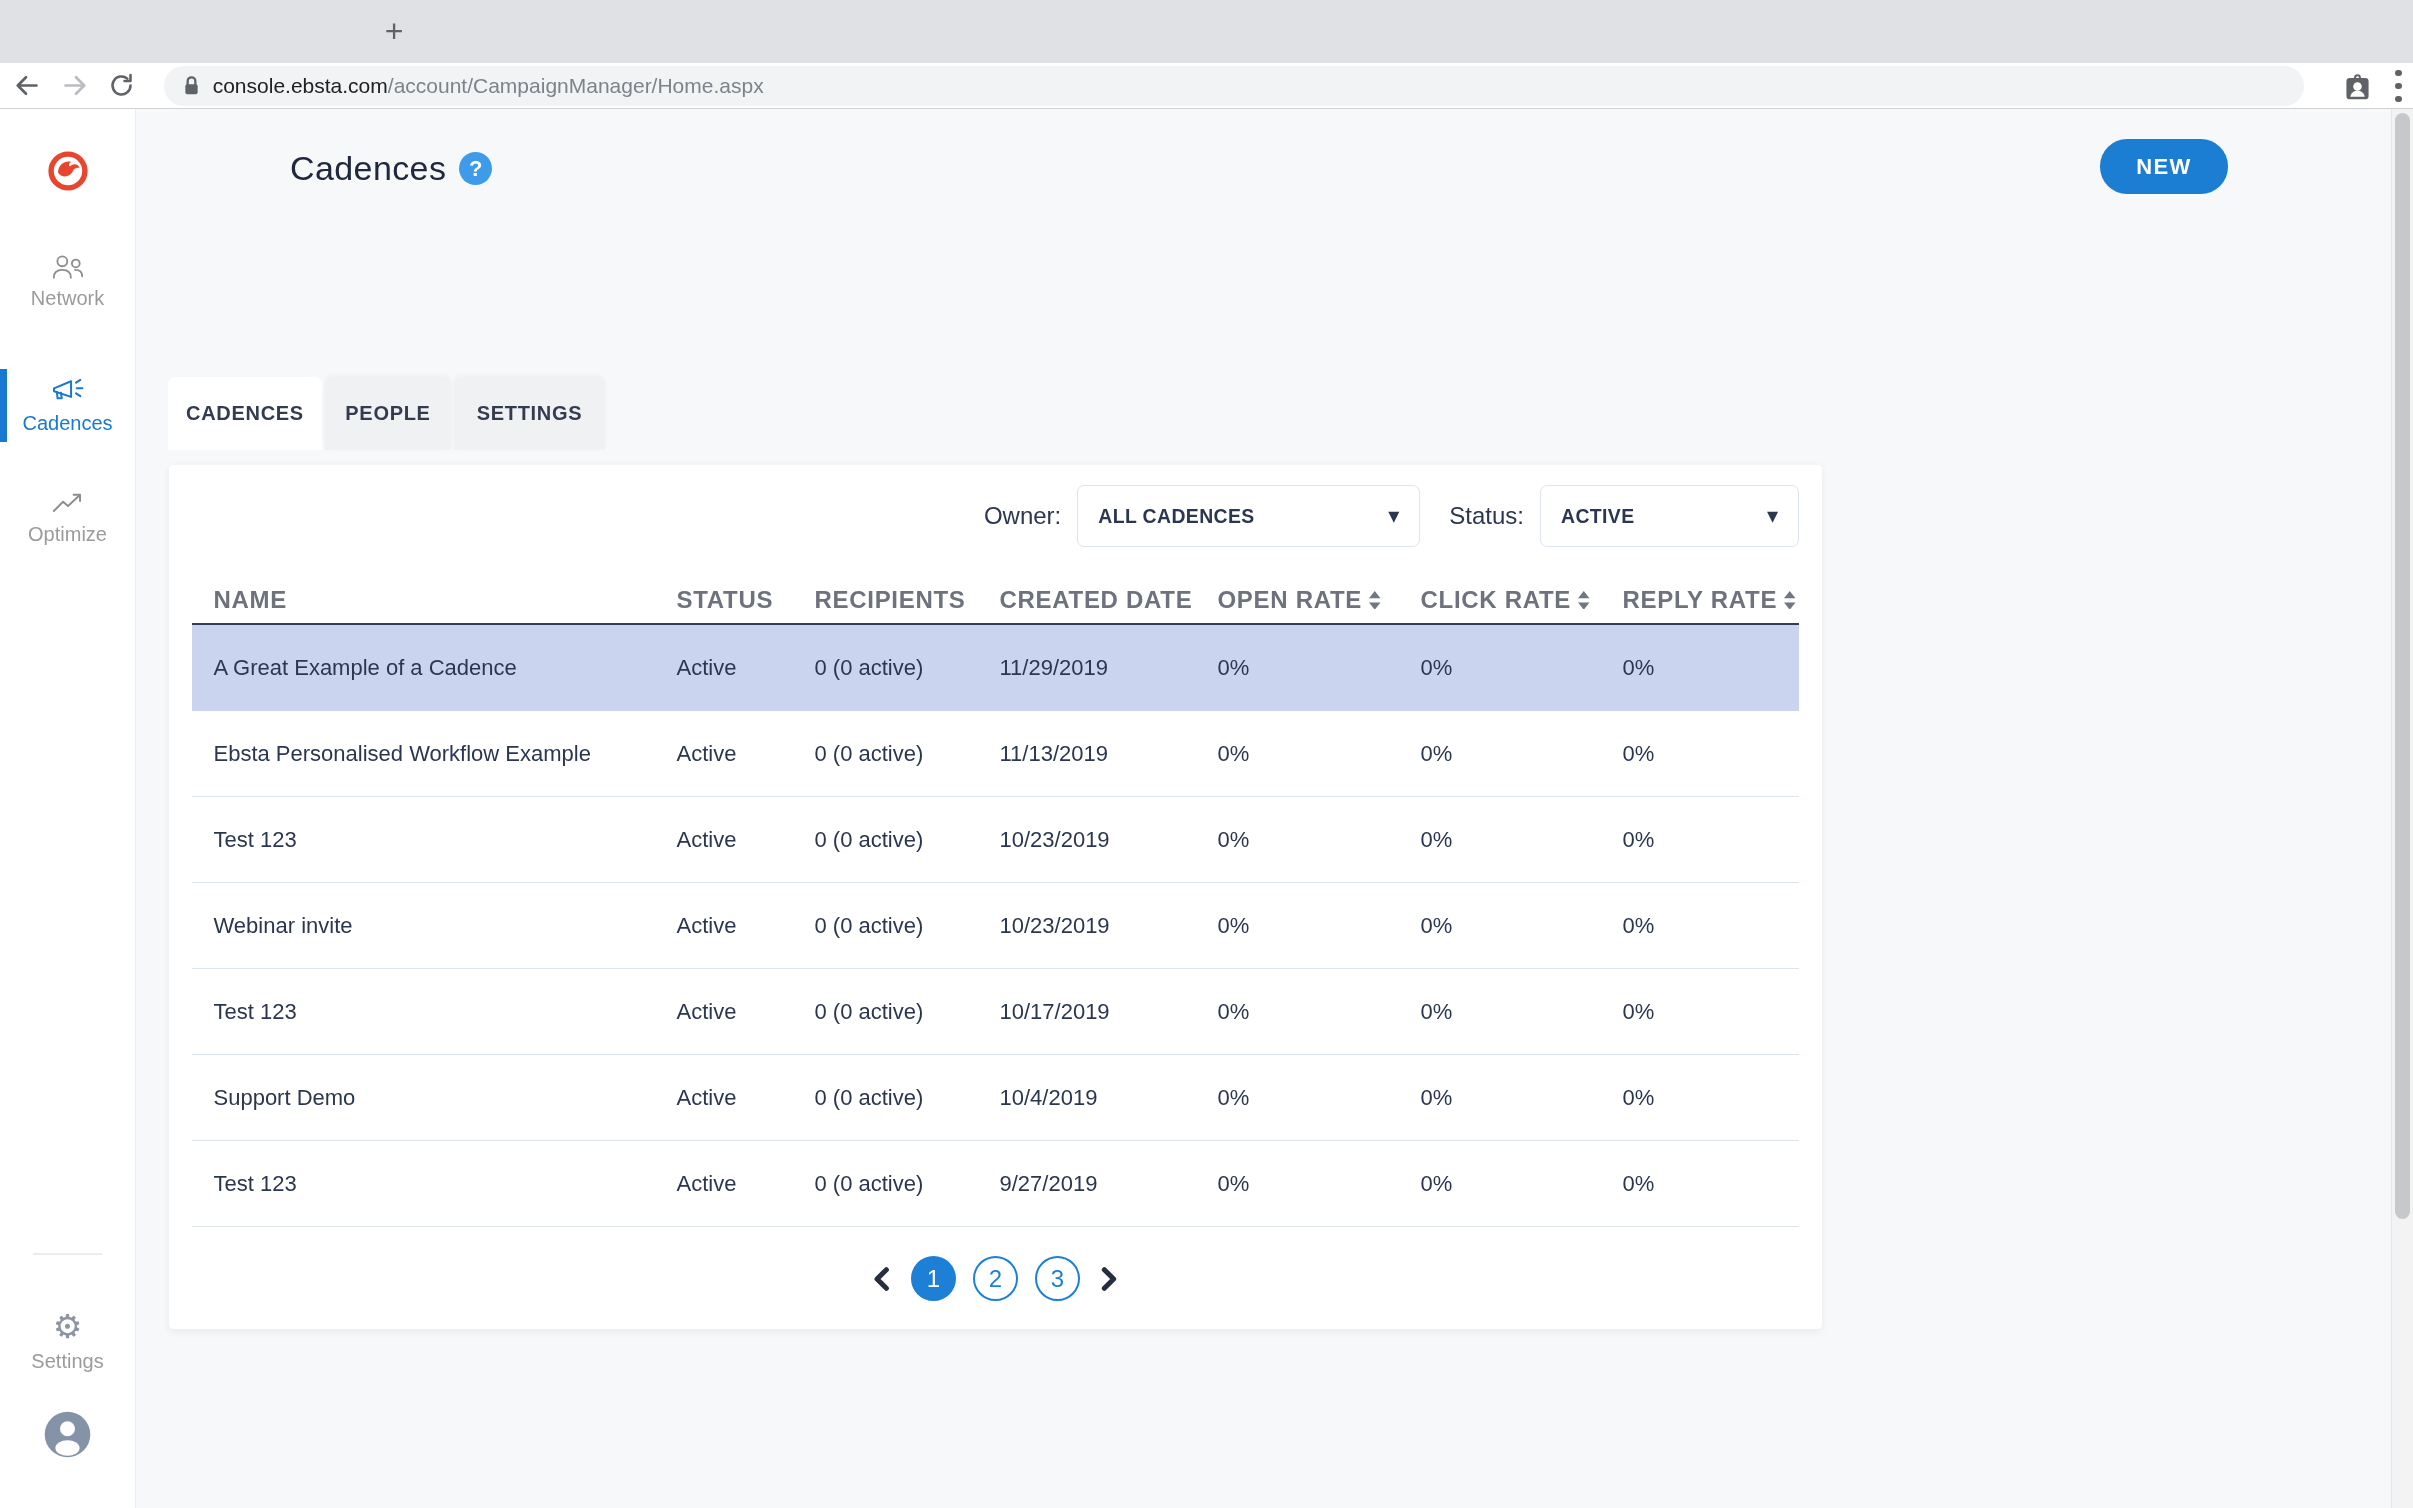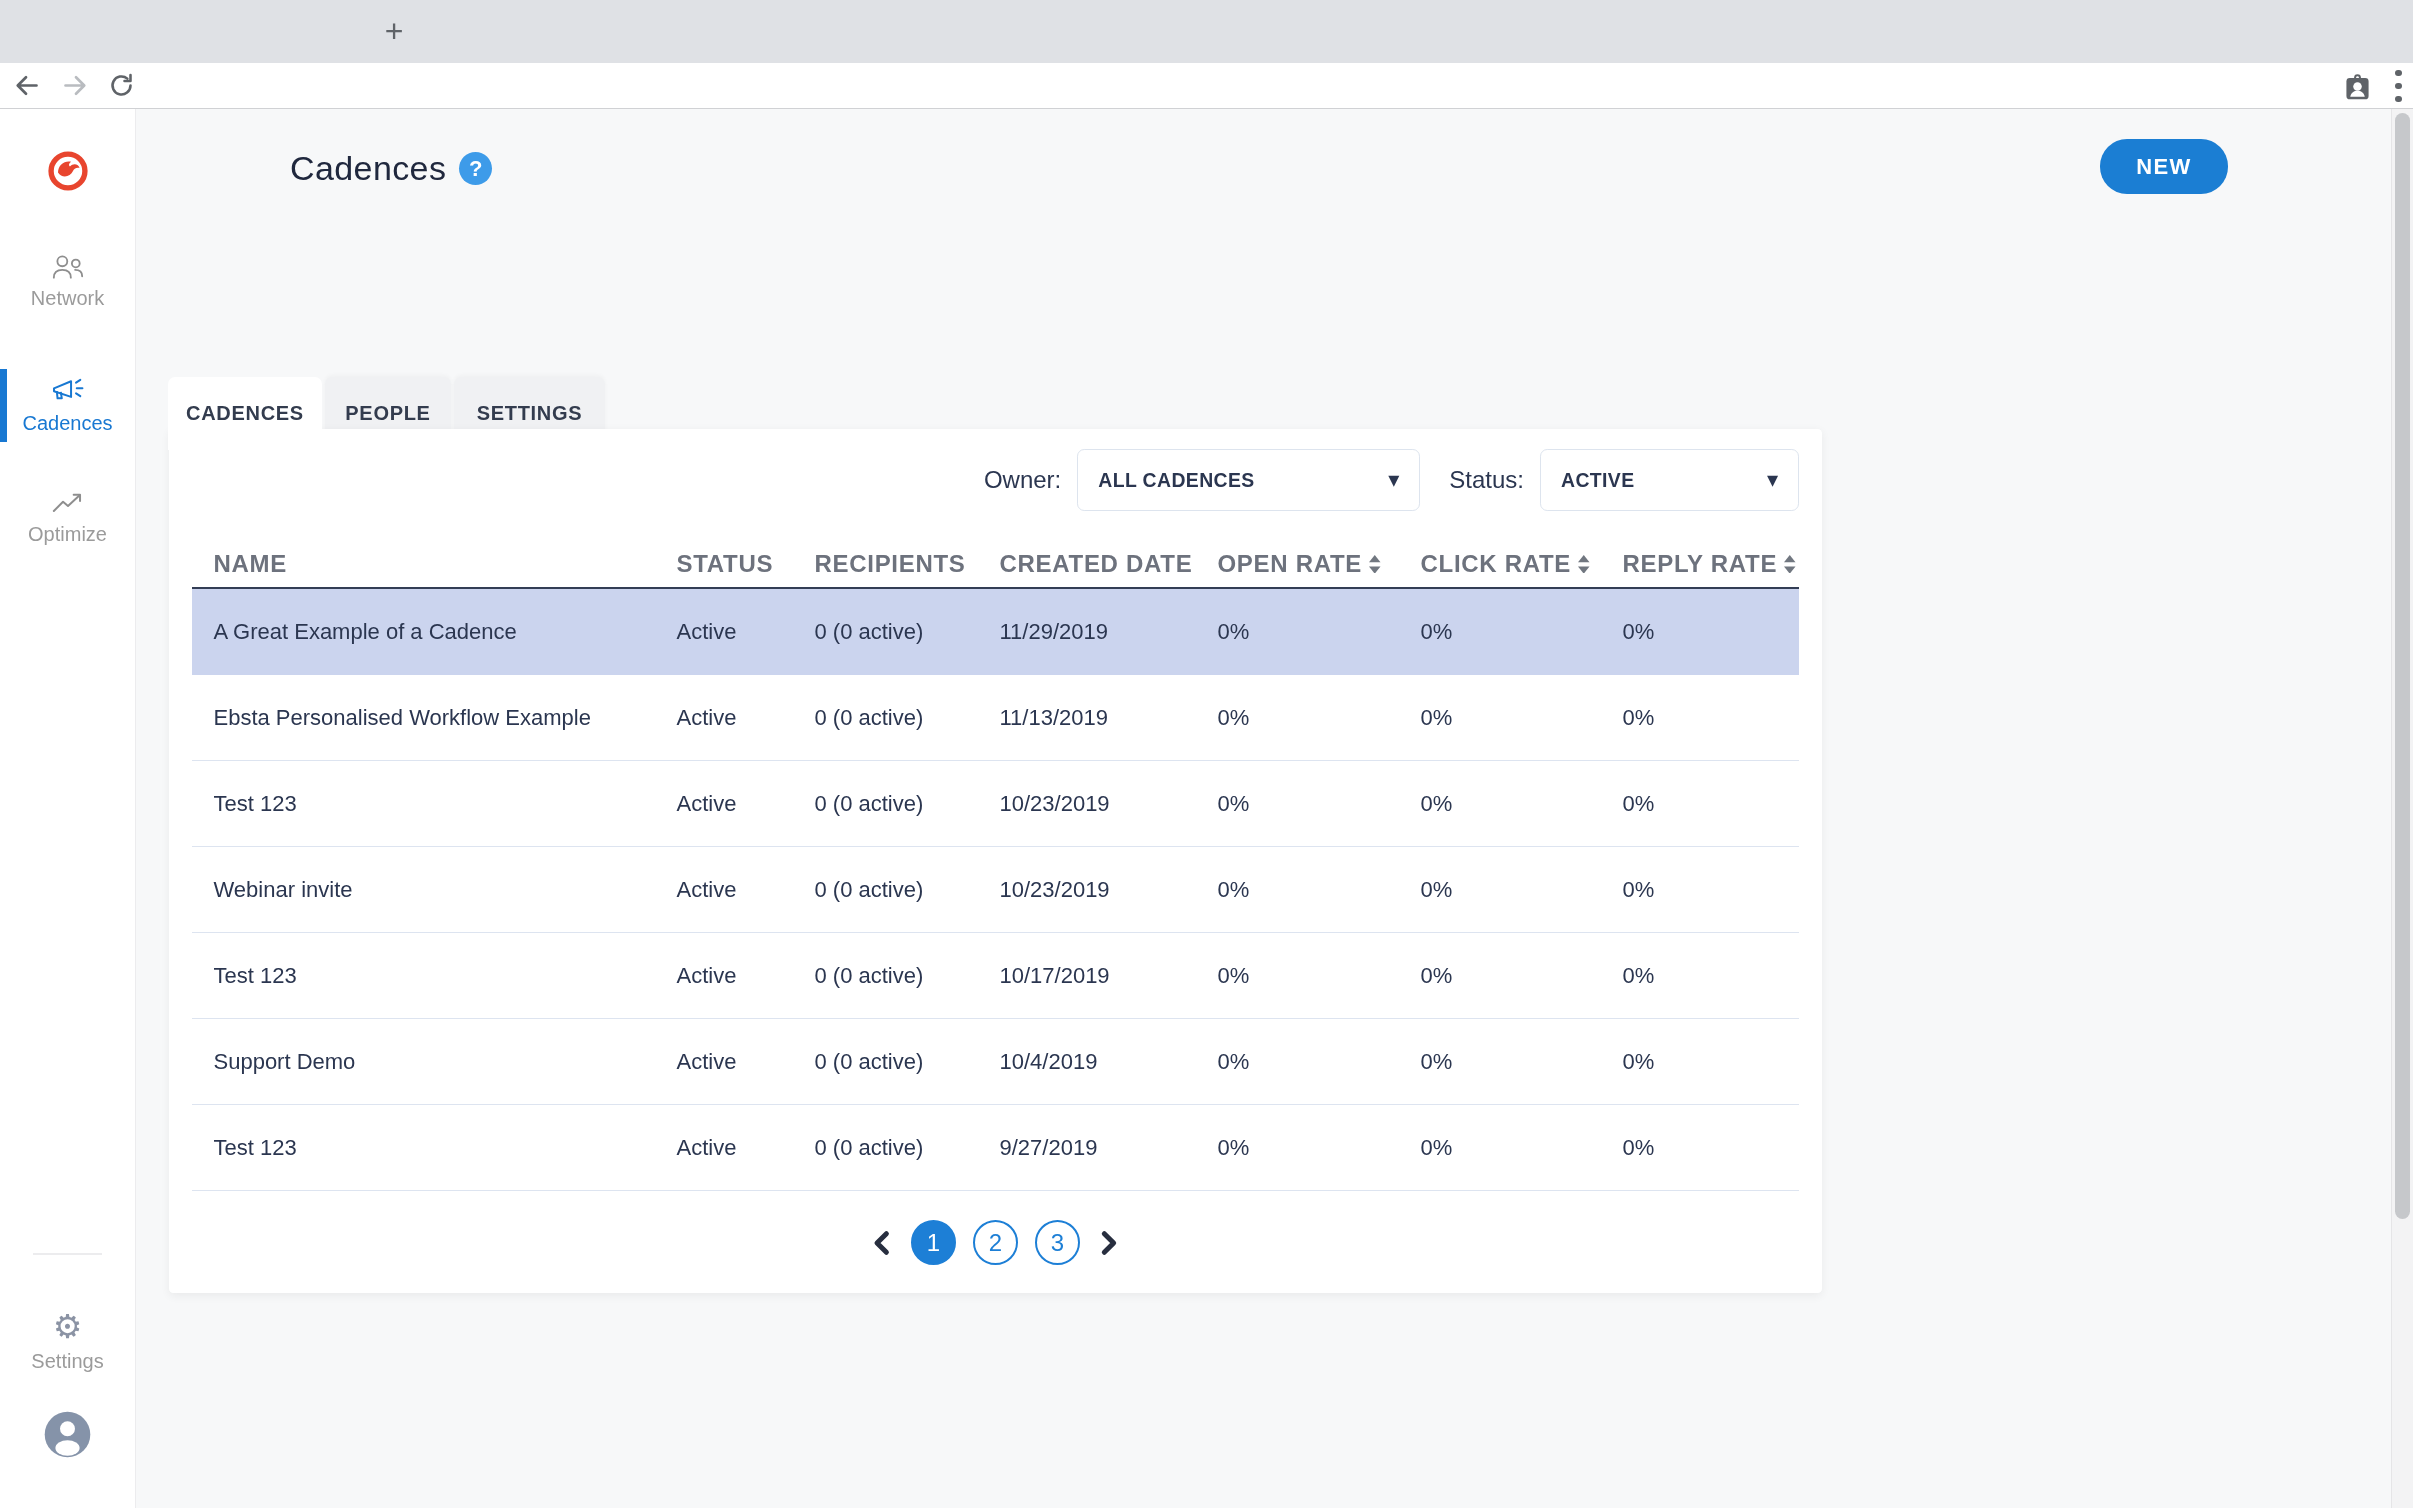--- a/index.html
+++ b/index.html
@@ -58,21 +58,21 @@
 
   .tabs { position: absolute; top: 268px; left: 32px; height: 73px; }
   .ptab { position: absolute; top: 0; height: 73px; display: flex; align-items: center; justify-content: center;
           font-size: 20px; font-weight: bold; letter-spacing: 0.7px; color: #333c4e; border-radius: 7.2px 7.2px 0 0; }
   .ptab.inactive { background: #f0f1f3; box-shadow: 0 -1.4px 4.3px rgba(0,0,0,0.03); }
   .ptab.active { background: #ffffff; z-index: 3; }
   .ptab-cadences { left: 0; width: 154px; }
   .ptab-people { left: 157px; width: 126px; }
   .ptab-settings { left: 286px; width: 151px; }
 
-  .card { position: absolute; top: 320px; left: 33px; width: 1653px; height: 864px; background: #ffffff;
+  .card { position: absolute; top: 356px; left: 33px; width: 1653px; height: 864px; background: #ffffff;
           border-radius: 4.3px; box-shadow: 0 2.9px 10px rgba(0,0,0,0.06); z-index: 2; }
 
   .filters { position: absolute; top: 20px; right: 23px; height: 62px; display: flex; align-items: center; }
   .filter-label { font-size: 24px; color: #2b3650; margin-right: 16px; }
   .dropdown { height: 62px; border: 1.4px solid #dde4ee; border-radius: 7.2px; background: #ffffff;
               display: flex; align-items: center; justify-content: space-between; padding: 0 20px; }
   .dd-owner { width: 343px; margin-right: 29px; }
   .dd-status { width: 259px; }
   .dd-value { font-size: 19.4px; font-weight: 600; color: #2b3650; letter-spacing: 0.4px; }
   .dd-caret { font-family: "DejaVu Sans", sans-serif; font-size: 14.4px; color: #2b3650; }
@@ -114,20 +114,27 @@
       <svg width="27" height="27" viewBox="0 0 36 36">
           <path d="M6 18 H29 M20 7 L31 18 L20 29" fill="none" stroke="#b9bcc0" stroke-width="3.6" stroke-linecap="round" stroke-linejoin="round"></path>
         </svg>
     </span>
     <span class="nav-ic">
       <svg width="27" height="27" viewBox="0 0 36 36">
           <path d="M30 18 a12 12 0 1 1 -4.2 -9.2" fill="none" stroke="#5f6368" stroke-width="3.4" stroke-linecap="round"></path>
           <path d="M30 4 v8 h-8" fill="none" stroke="#5f6368" stroke-width="3.4" stroke-linecap="round" stroke-linejoin="round"></path>
         </svg>
     </span>
+    <div class="omnibox">
+      <svg width="17" height="21.5" viewBox="0 0 22 28">
+        <path d="M6 13 v-5 a5 5 0 0 1 10 0 v5" fill="none" stroke="#5f6368" stroke-width="3"></path>
+        <rect x="3" y="12" width="16" height="13" rx="2.5" fill="#5f6368"></rect>
+      </svg>
+      <span class="url"><span class="domain">console.ebsta.com</span><span class="path">/account/CampaignManager/Home.aspx</span></span>
+    </div>
   </div>
   <div class="chrome-right">
     <svg width="29" height="29" viewBox="0 0 34 34">
       <circle cx="17" cy="6.5" r="4" fill="#5f6368"></circle>
       <circle cx="17" cy="6.5" r="1.6" fill="#ffffff"></circle>
       <rect x="4" y="7" width="26" height="25" rx="4" fill="#5f6368"></rect>
       <circle cx="17" cy="17" r="5" fill="#ffffff"></circle>
       <path d="M8.5 29 c1-5 4.5-7 8.5-7 s7.5 2 8.5 7 z" fill="#ffffff"></path>
     </svg>
     <span class="kebab">

